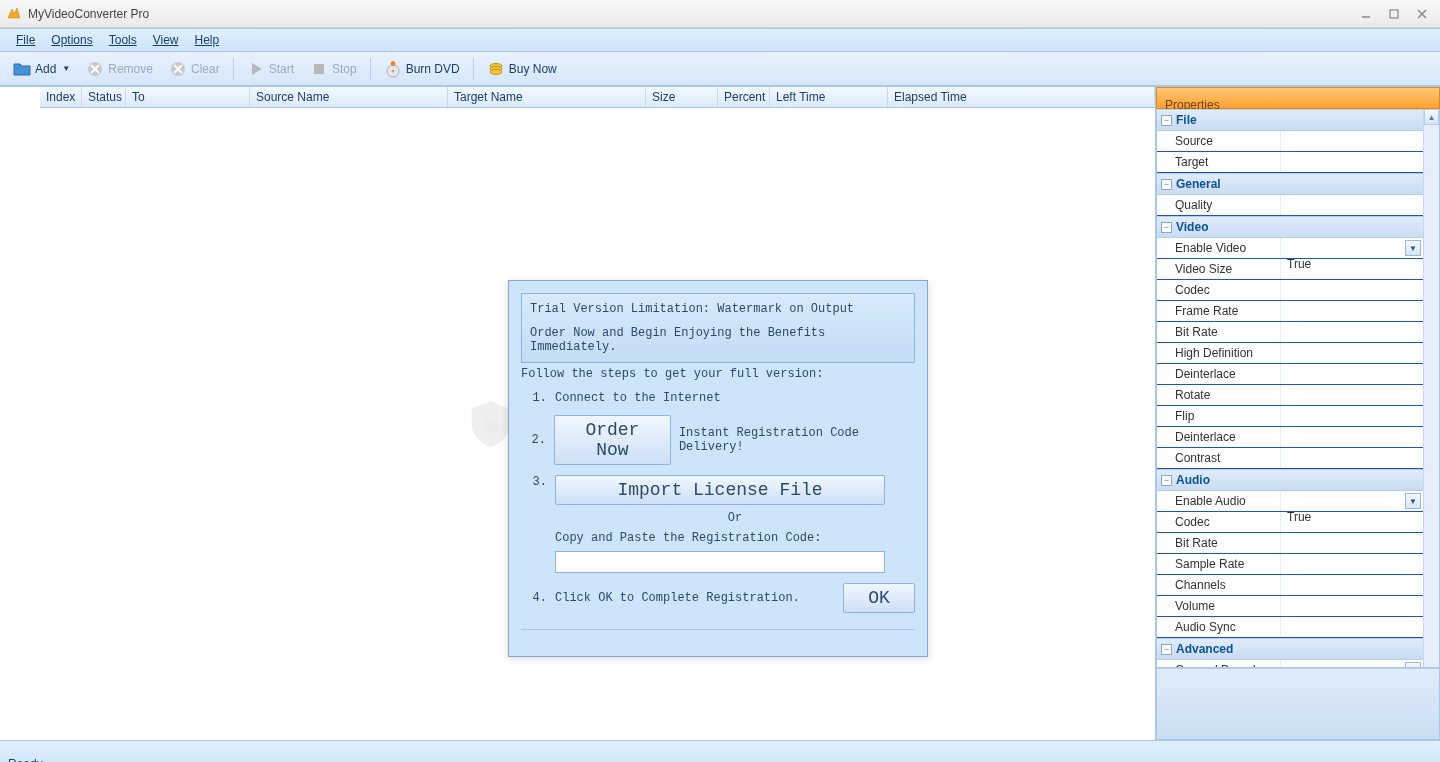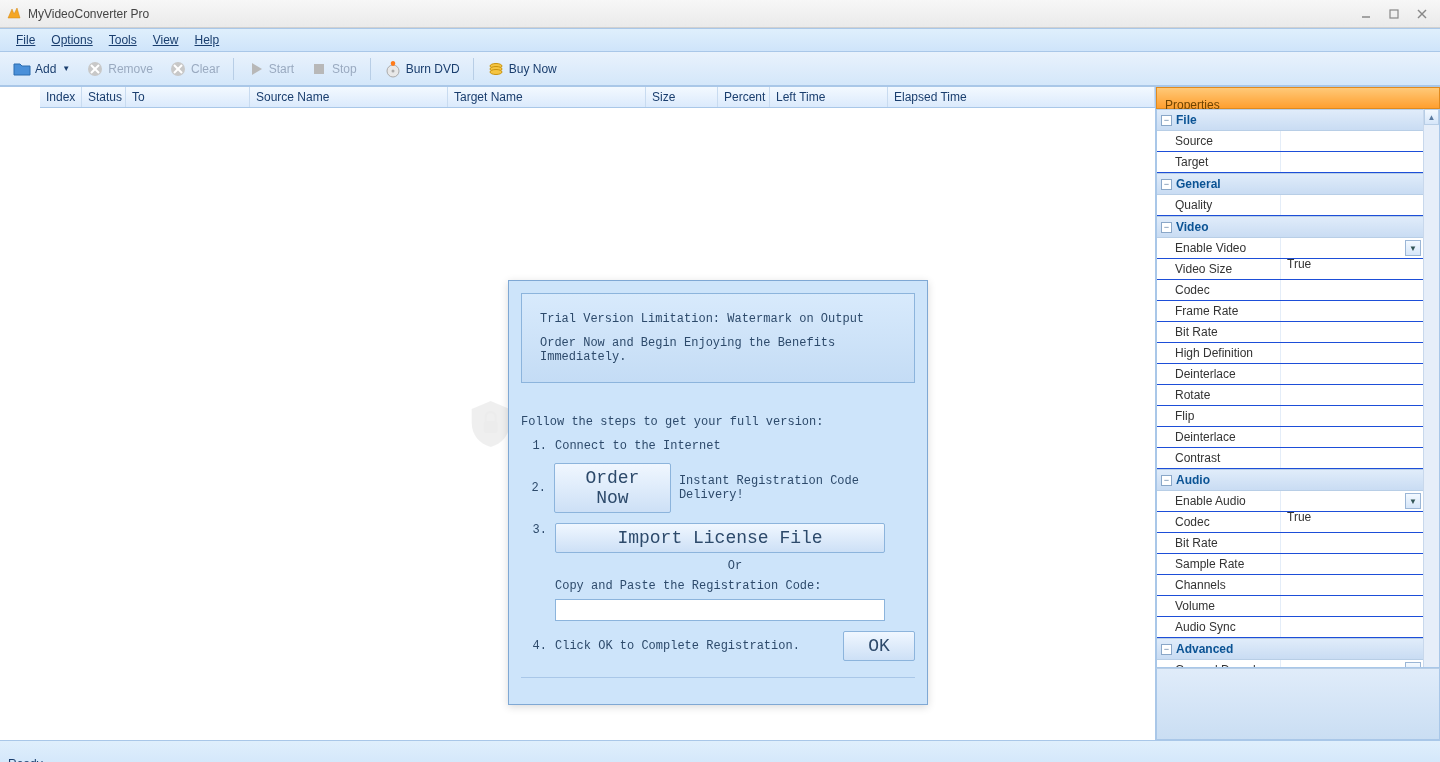--- a/index.html
+++ b/index.html
@@ -53,21 +53,21 @@
 
 
 .statusbar { height: 22px; background: linear-gradient(#dfeffc,#cfe4fa); border-top: 1px solid #a9c7e8; padding: 16px 8px; color: #1a3e6e; }
 
 
 .dialog { position: absolute; left: 508px; top: 172px; width: 420px; background: #cde4fa; border: 1px solid #7fa8d4; box-shadow: 0 2px 8px rgba(0,0,0,0.15); }
 .dlg-title { height: 24px; background: linear-gradient(#e6f0fb,#c5dcf4); display: flex; align-items: center; padding: 0 8px; color: #1a3e6e; }
 .dlg-title .t { flex: 1; }
 .dlg-close { width: 18px; height: 16px; display: flex; align-items: center; justify-content: center; cursor: pointer; color: #5a7aa0; }
 .dlg-body { padding: 12px; font-family: "Courier New", monospace; font-size: 12px; color: #2d4a6b; }
-.dlg-box { border: 1px solid #8cb4dc; background: linear-gradient(#d8eafc,#c4dcf5); padding: 18px; margin-bottom: 32px; }
+.dlg-box { border: 1px solid #8cb4dc; background: linear-gradient(#d8eafc,#c4dcf5); padding: 8px; margin-bottom: 4px; }
 .dlg-box p { margin-bottom: 10px; }
 .dlg-box p:last-child { margin-bottom: 0; }
 .steps { margin-left: 8px; }
 .step-row { display: flex; align-items: center; margin: 10px 0; gap: 8px; }
 .step-num { width: 18px; text-align: right; }
 .dlg-btn { background: linear-gradient(#f0f7ff,#cde0f6); border: 1px solid #8cb4dc; padding: 4px 12px; font-family: "Courier New", monospace; font-size: 18px; color: #2d4a6b; cursor: pointer; border-radius: 2px; }
 .dlg-btn.wide { width: 330px; display: block; text-align: center; }
 .dlg-input { width: 330px; height: 22px; border: 1px solid #8cb4dc; background: #fff; padding: 2px 4px; font-family: inherit; }
 .dlg-hr { border: none; border-top: 1px solid #a9c7e8; margin: 16px 0 14px; }
 .dlg-continue { display: block; margin: 0 auto; width: 200px; text-align: center; }

